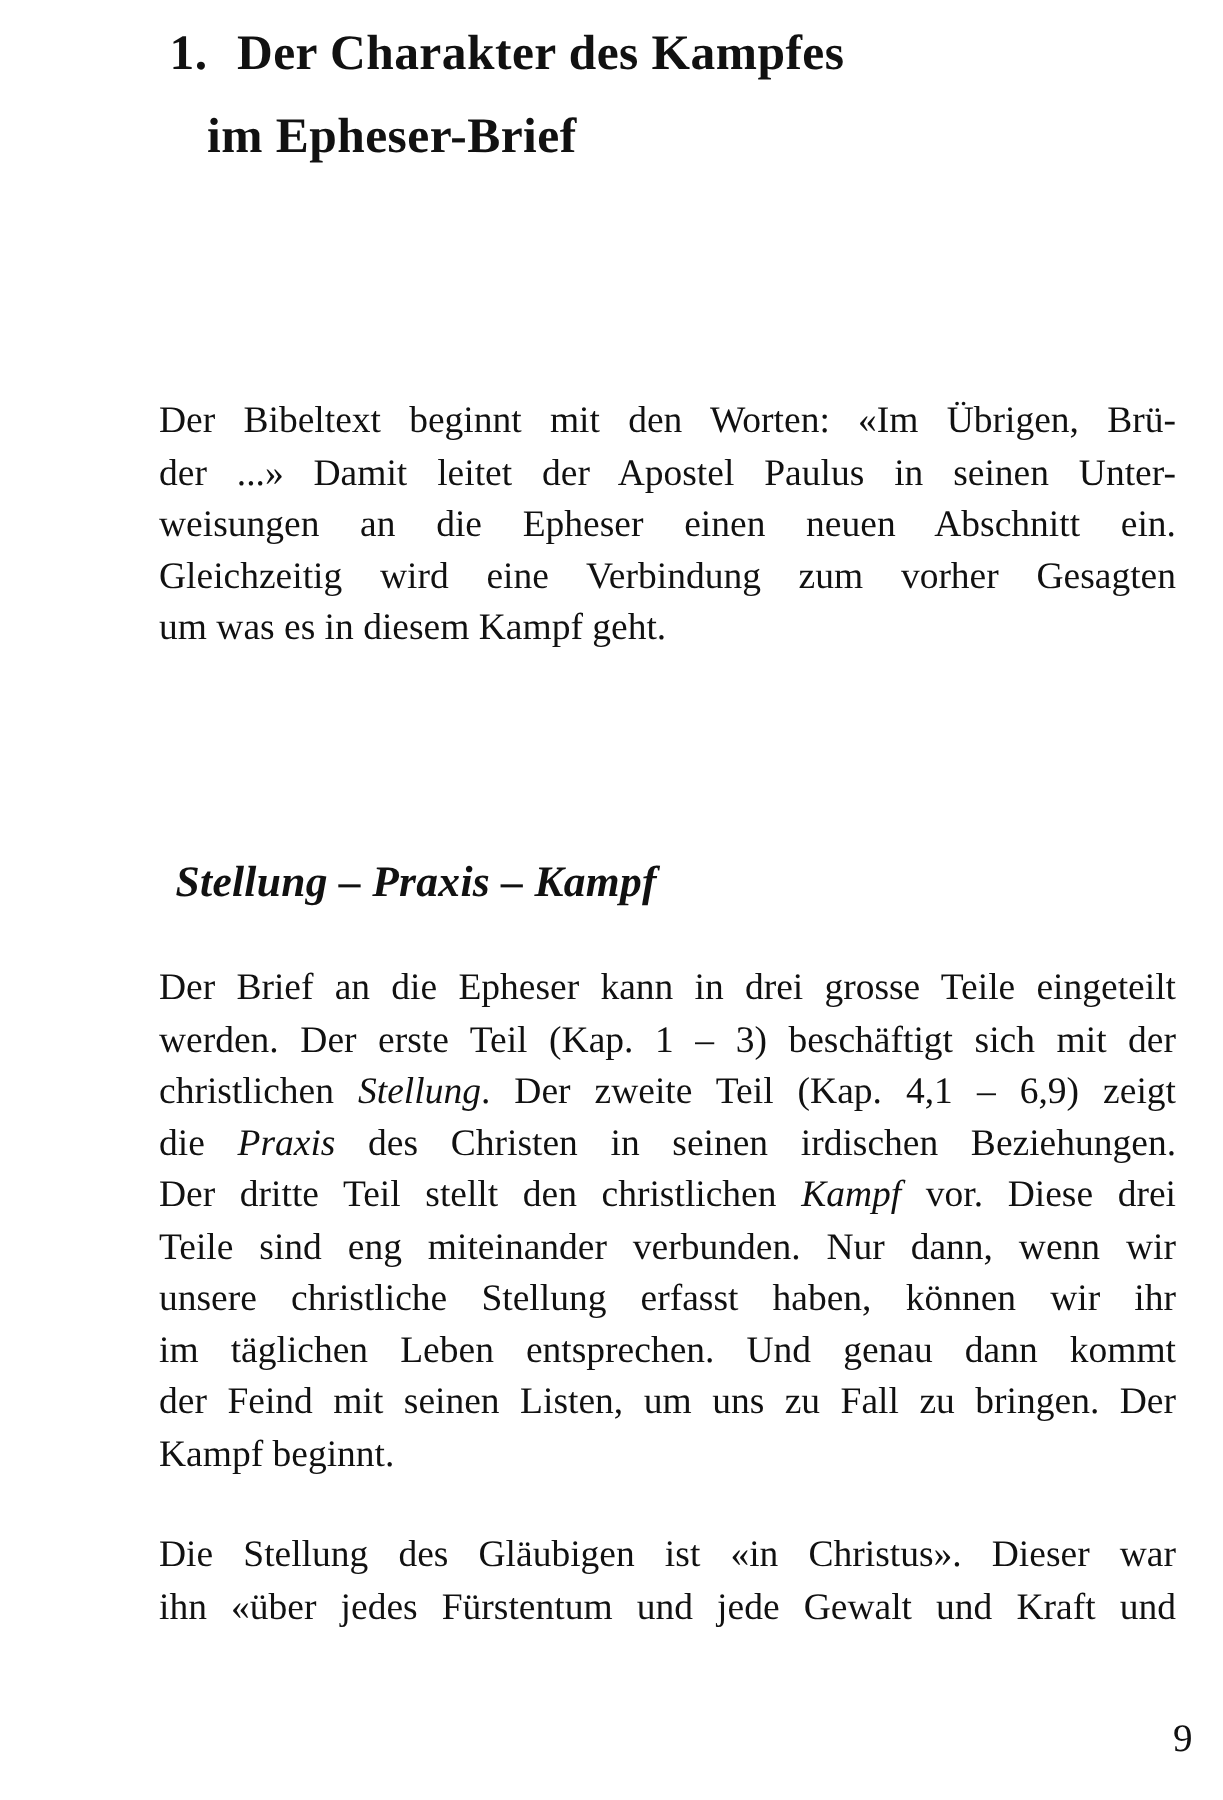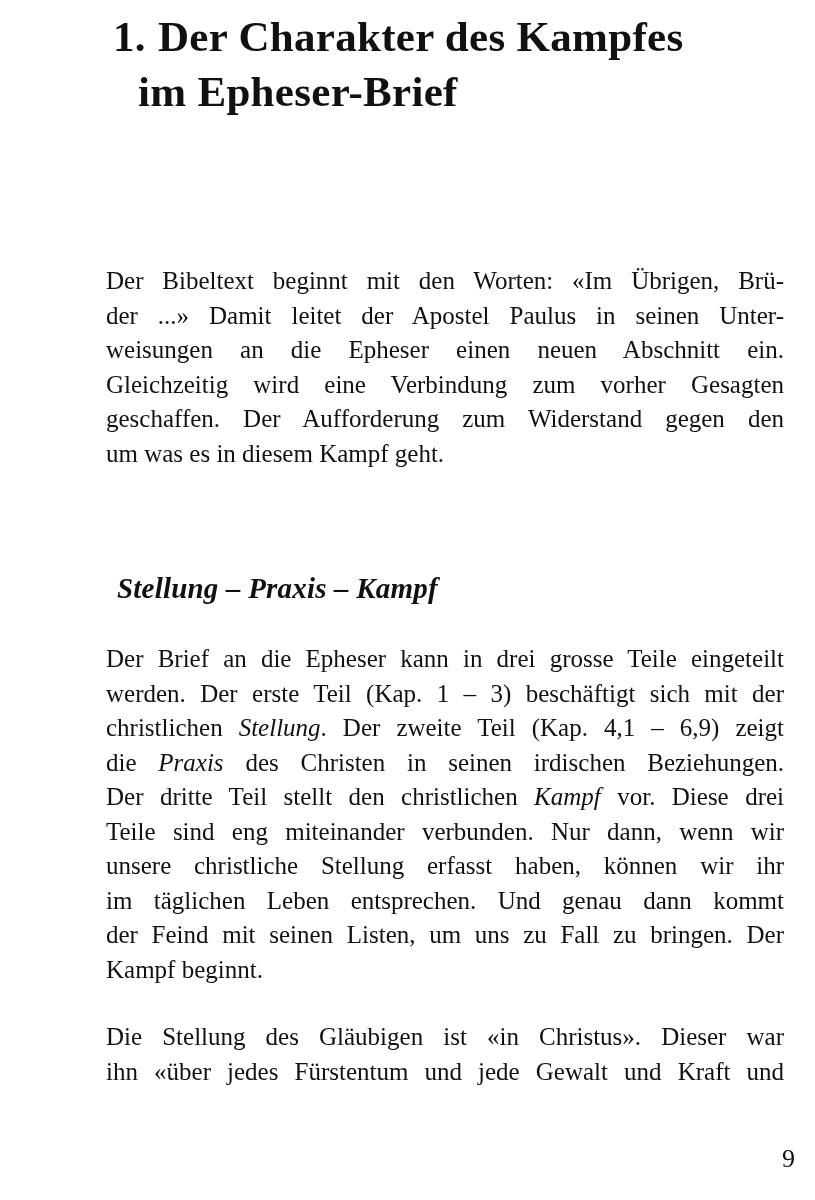--- a/index.html
+++ b/index.html
@@ -13,21 +13,21 @@
     height: 1200px;
     background: #ffffff;
     font-family: "Liberation Serif", "DejaVu Serif", serif;
     color: #111111;
     overflow: hidden;
   }
   .chapter-title {
     position: absolute;
     left: 113px;
     top: 9px;
-    font-size: 43px;
+    font-size: 33px;
     font-weight: bold;
     line-height: 55px;
     letter-spacing: 0.3px;
   }
   .title-row { white-space: nowrap; }
   .title-num {
     display: inline-block;
     width: 45px;
   }
   .title-indent {
@@ -77,21 +77,20 @@
   <div class="chapter-title">
     <div class="title-row"><span class="title-num">1.</span><span>Der Charakter des Kampfes</span></div>
     <div class="title-row title-indent">im Epheser-Brief</div>
   </div>
 
   <div class="body-par" style="top: 264px;">
       <div class="line"><span>Der Bibeltext beginnt mit den Worten: «Im Übrigen, Brü-</span></div>
       <div class="line"><span>der ...» Damit leitet der Apostel Paulus in seinen Unter-</span></div>
       <div class="line"><span>weisungen an die Epheser einen neuen Abschnitt ein.</span></div>
       <div class="line"><span>Gleichzeitig wird eine Verbindung zum vorher Gesagten</span></div>
-      <div class="line"><span>geschaffen. Der Aufforderung zum Widerstand gegen den</span></div>
       <div class="line last"><span>um was es in diesem Kampf geht.</span></div>
     </div>
 
   <div class="section-heading">Stellung – Praxis – Kampf</div>
 
   <div class="body-par" style="top: 642px;">
       <div class="line"><span>Der Brief an die Epheser kann in drei grosse Teile eingeteilt</span></div>
       <div class="line"><span>werden. Der erste Teil (Kap. 1 – 3) beschäftigt sich mit der</span></div>
       <div class="line"><span>christlichen </span><span class="it">Stellung</span><span>. Der zweite Teil (Kap. 4,1 – 6,9) zeigt</span></div>
       <div class="line"><span>die </span><span class="it">Praxis</span><span> des Christen in seinen irdischen Beziehungen.</span></div>

